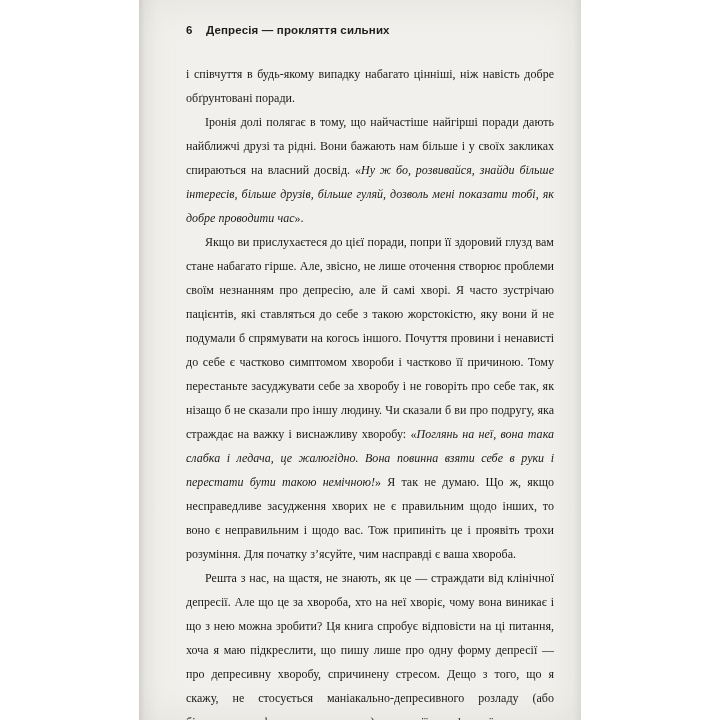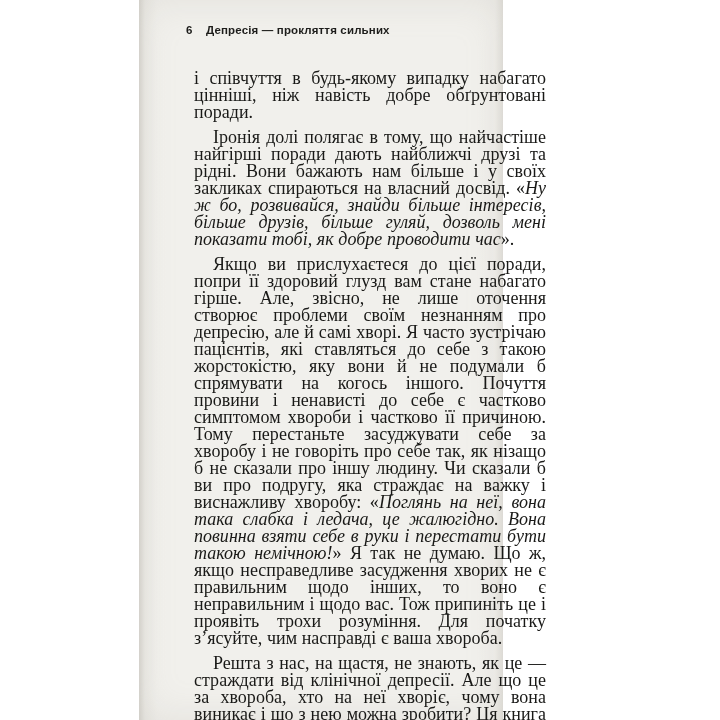--- a/index.html
+++ b/index.html
@@ -12,21 +12,21 @@
     width: 720px;
     height: 720px;
     overflow: hidden;
     font-family: "Liberation Serif", "DejaVu Serif", serif;
   }
 
   .page {
     position: absolute;
     left: 139px;
     top: 0px;
-    width: 364px;
+    width: 442px;
     height: 720px;
     background: #f1f0ec;
     background-image:
       linear-gradient(to right,
         rgba(196,193,186,0.55) 0px,
         rgba(221,219,213,0.30) 6px,
         rgba(244,243,239,0.06) 18px,
         rgba(255,255,255,0.0) 40px),
       linear-gradient(to left,
         rgba(205,202,195,0.40) 0px,
@@ -66,26 +66,26 @@
 
   
   .textblock {
     position: absolute;
     top: 62px;
     left: 0;
     width: 368px;
   }
 
   p.para {
-    margin: 8px;
+    margin: 0;
     text-align: justify;
     text-align-last: left;
     text-justify: inter-word;
-    font-size: 18px;
-    line-height: 17px;
+    font-size: 12px;
+    line-height: 24px;
     color: #191917;
     hyphens: manual;
     word-spacing: 0.1px;
     letter-spacing: 0.02px;
   }
   p.para.indent {
     text-indent: 19px;
   }
   p.para em {
     font-style: italic;

